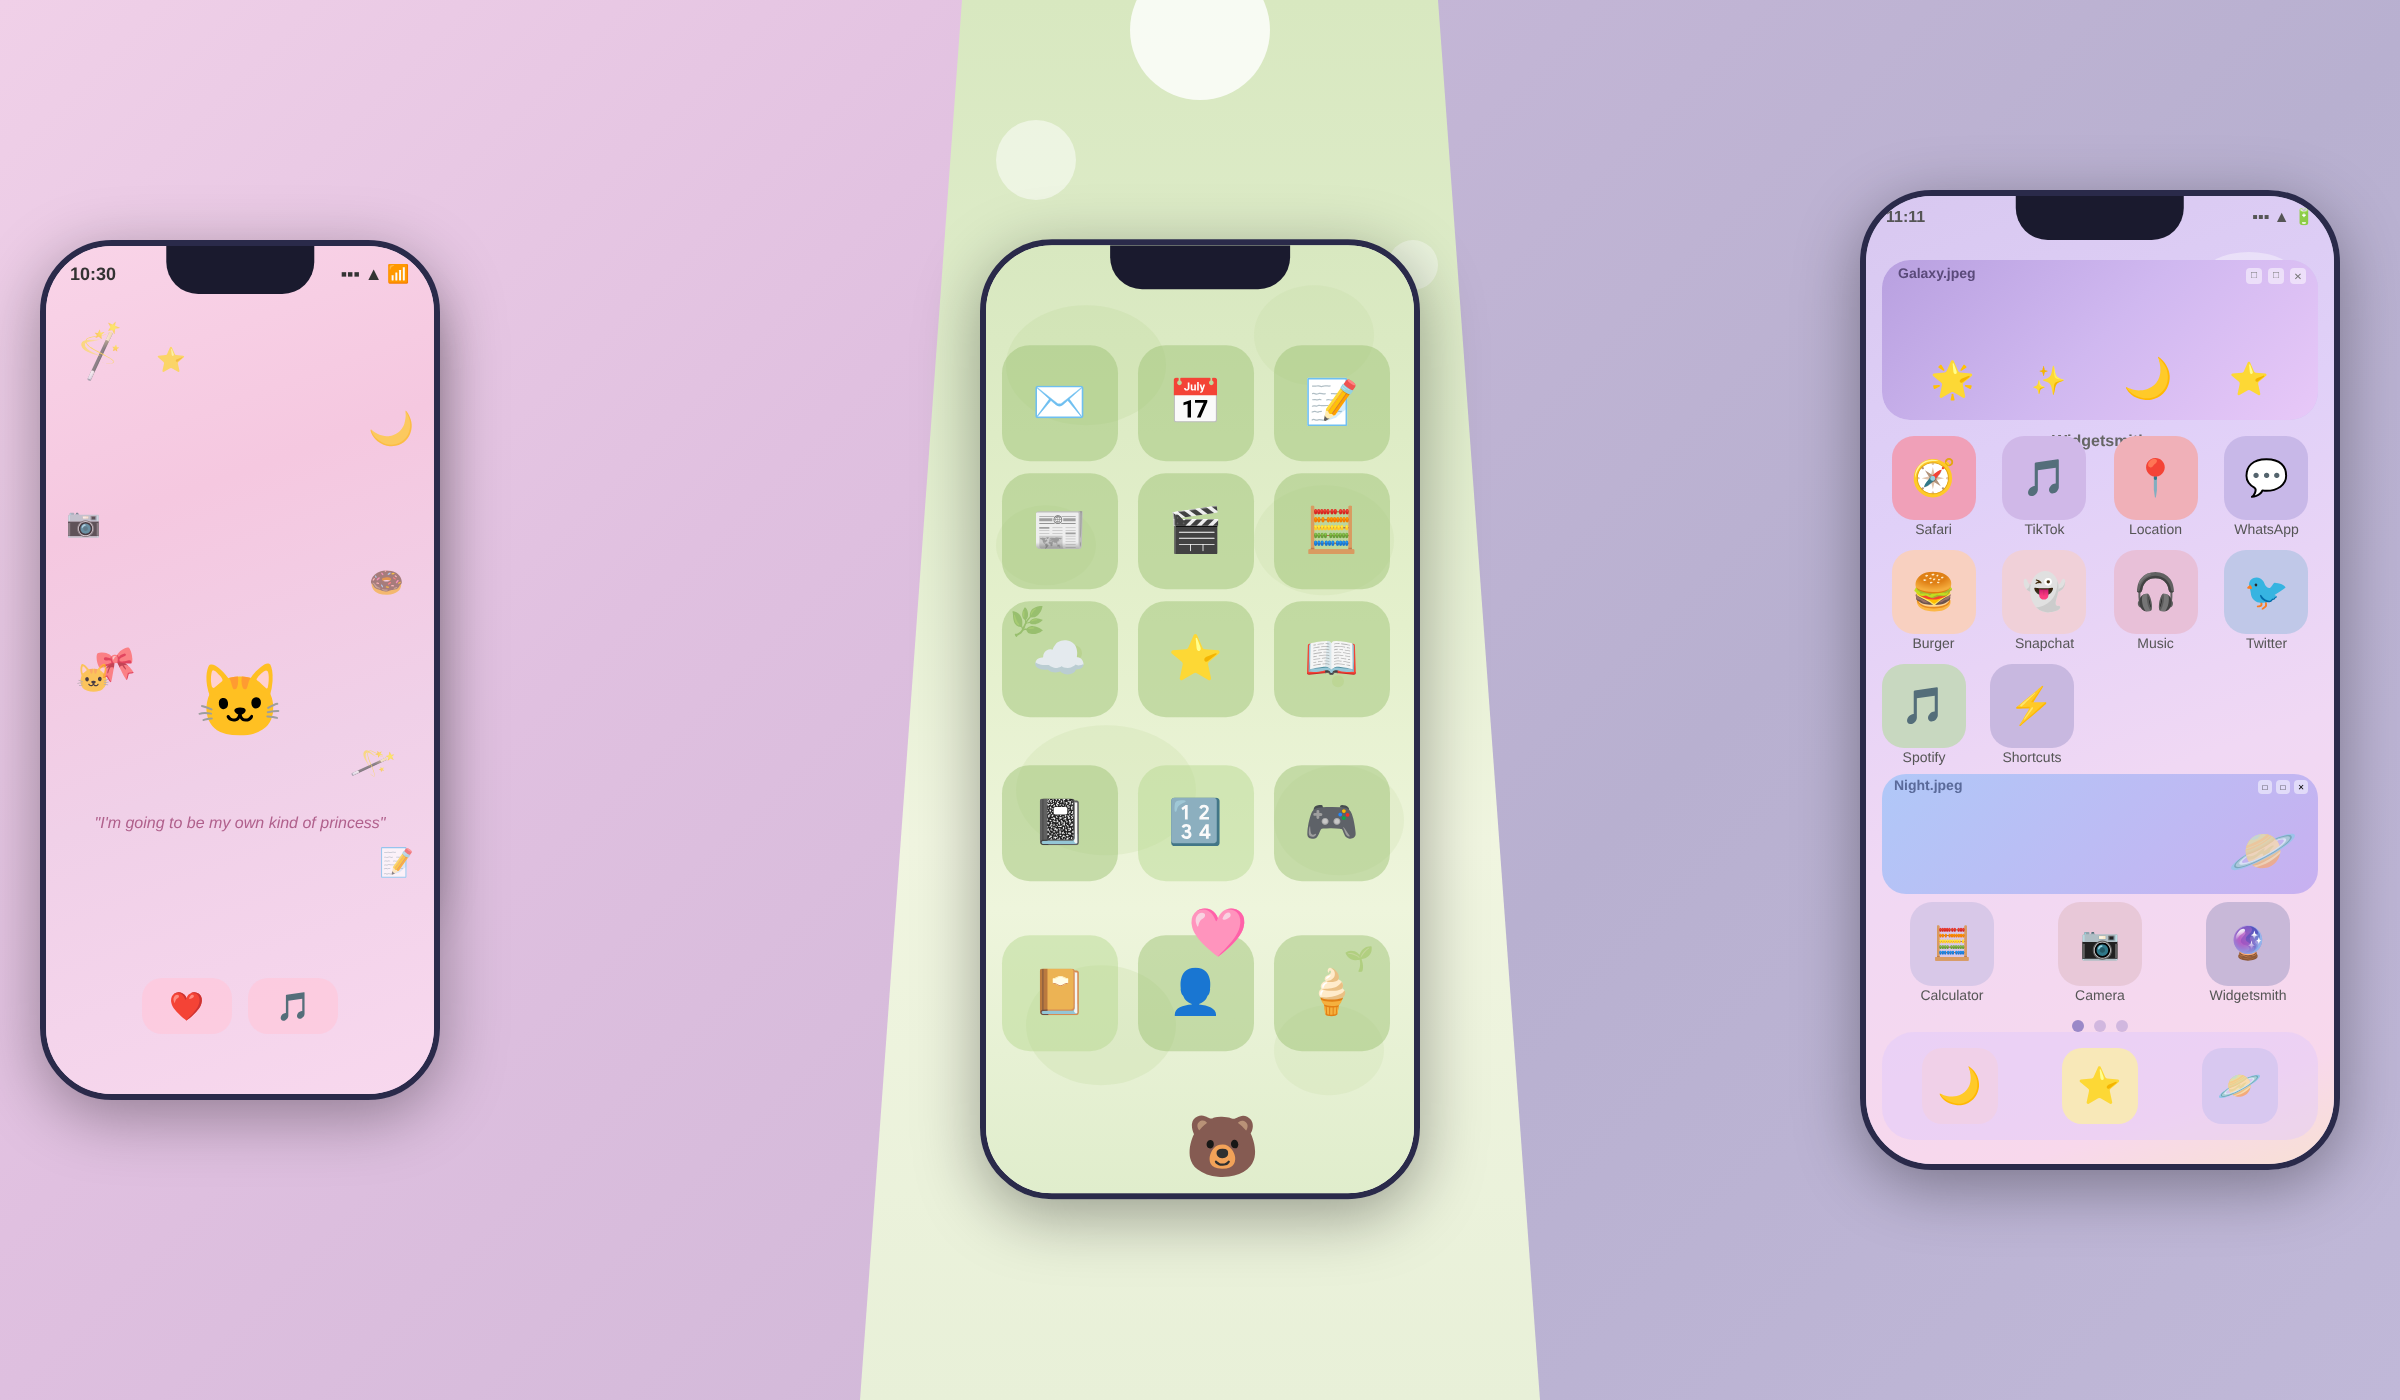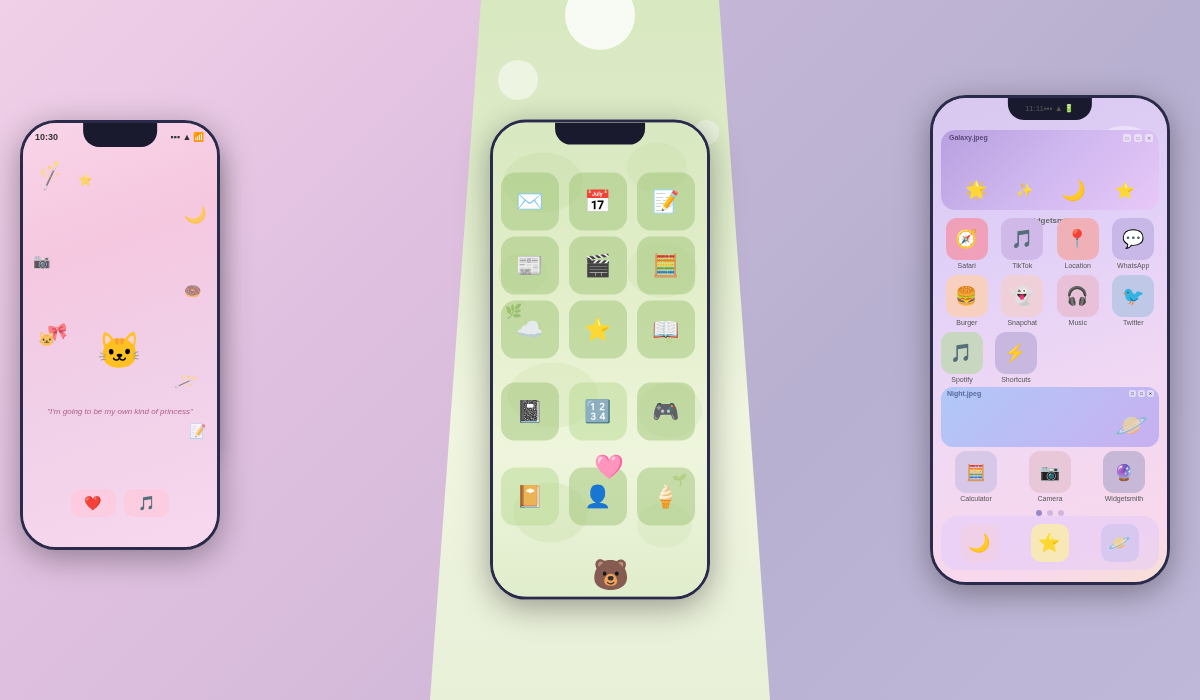--- a/index.html
+++ b/index.html
@@ -226,23 +226,23 @@
       border-radius: 50%;
       background: rgba(255,255,255,0.6);
     }
 
     .right-status-bar {
       position: absolute;
       top: 6px;
       left: 10px;
       right: 10px;
       display: flex;
-      justify-content: center;
+      justify-content: space-between;
       font-size: 8px;
-      font-weight: 400;
+      font-weight: 700;
       color: #555;
       z-index: 25;
     }
 
     .widget-area {
       position: absolute;
       top: 32px;
       left: 8px;
       right: 8px;
       height: 80px;

